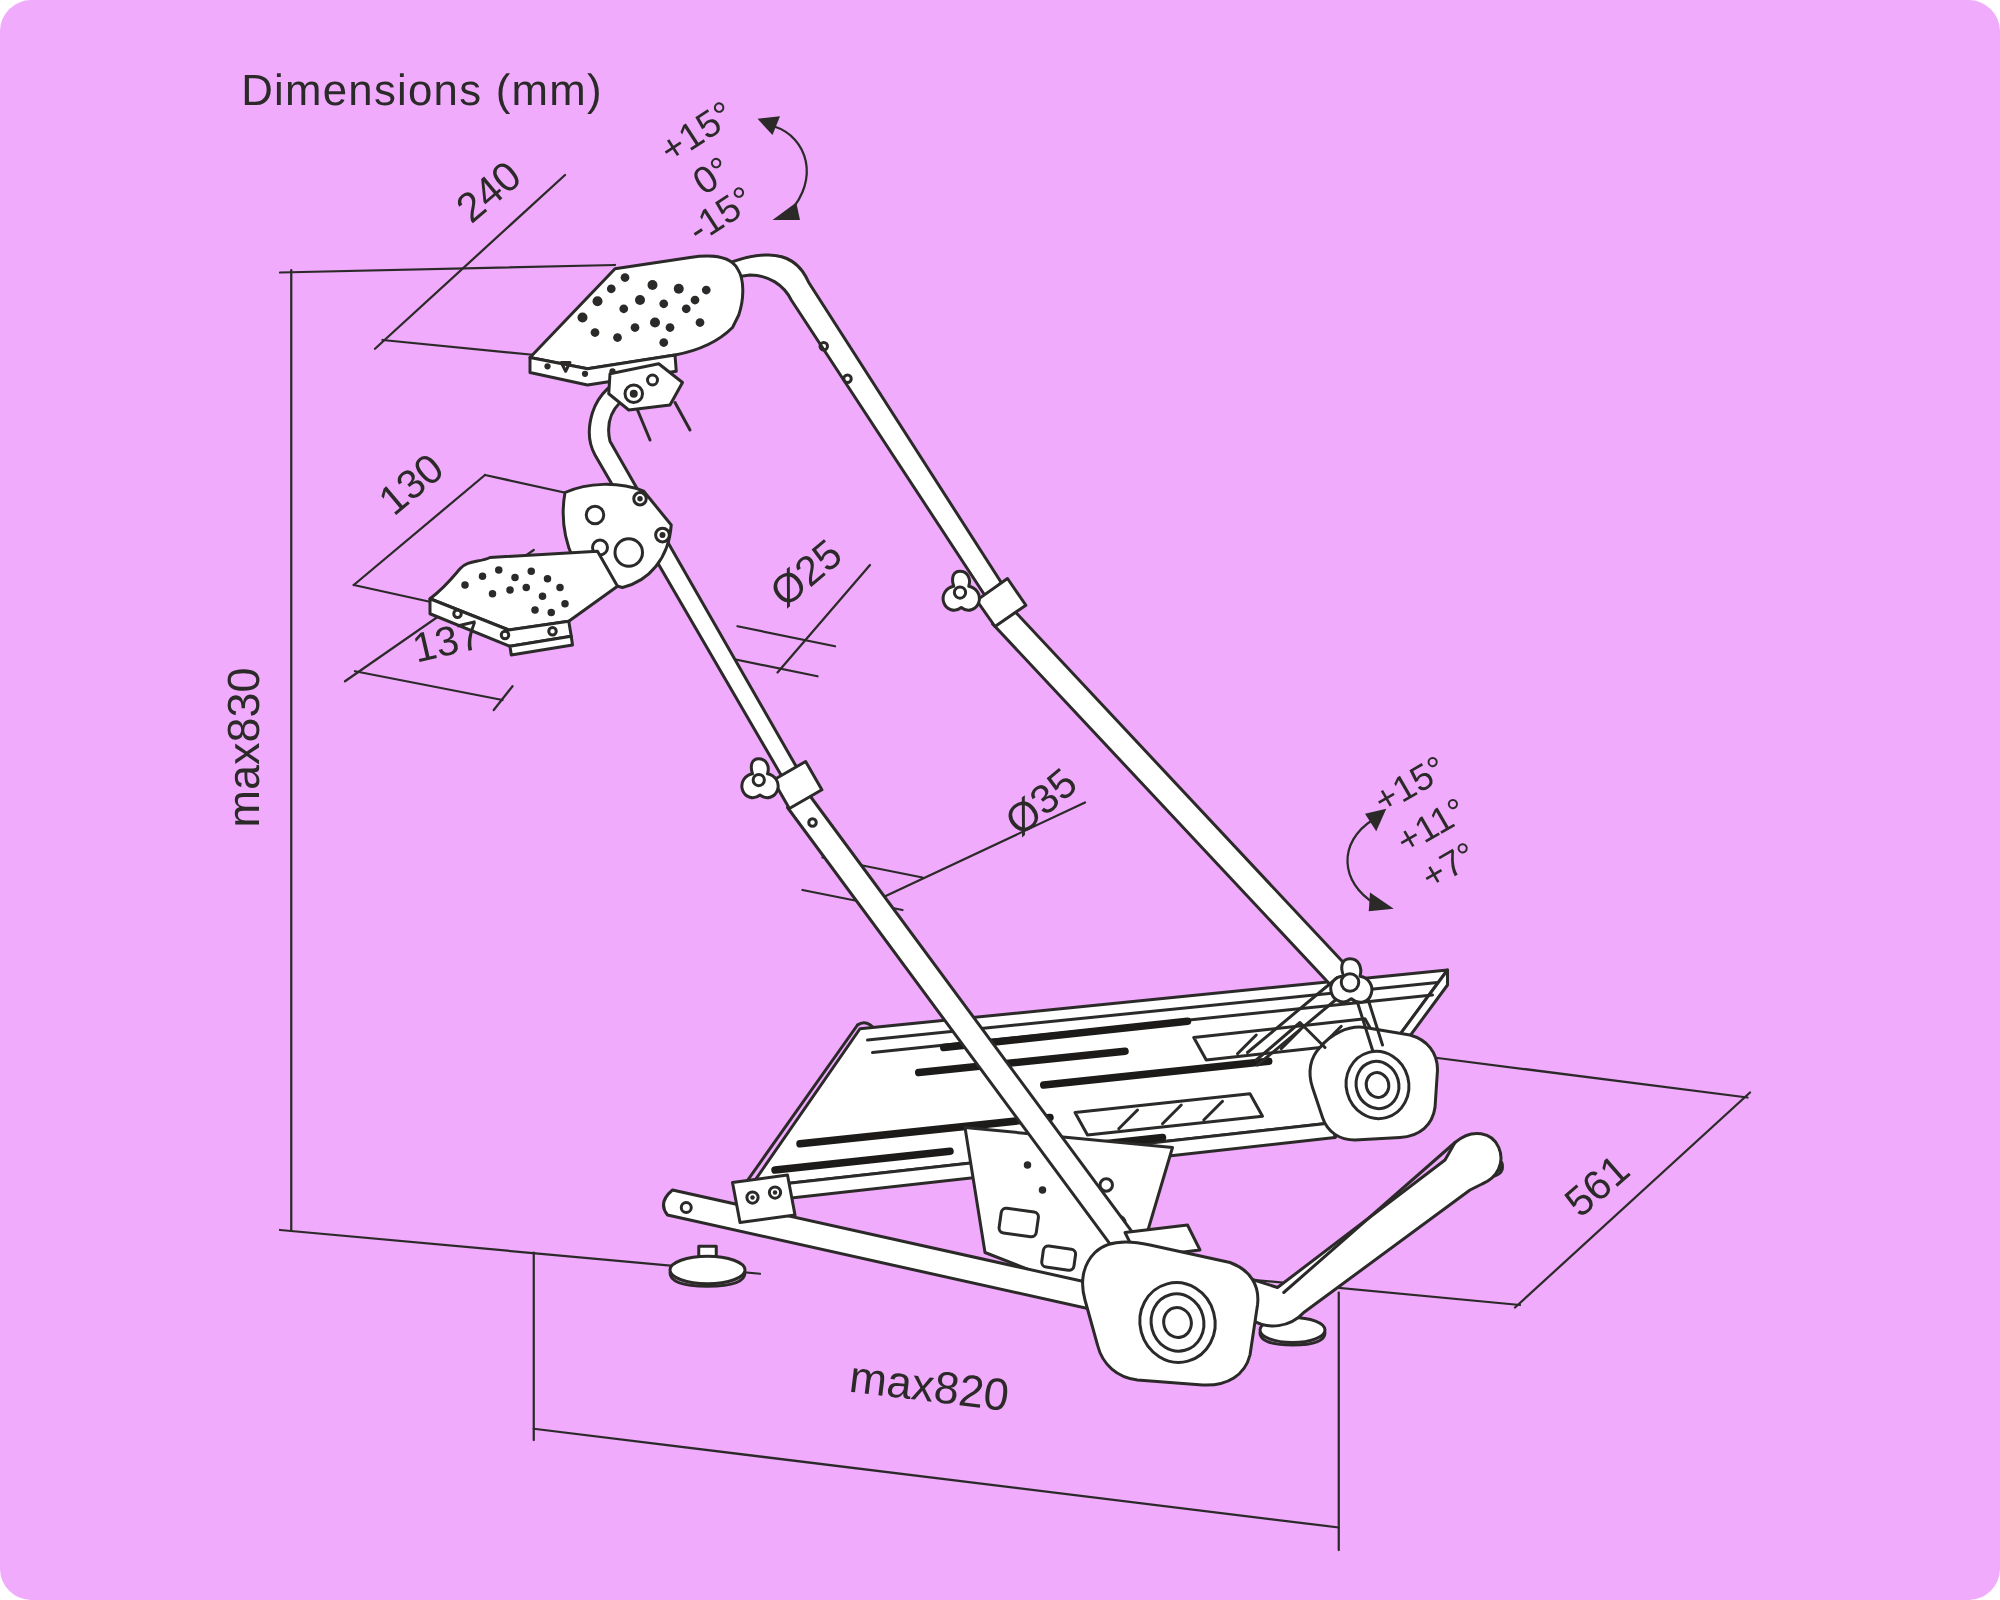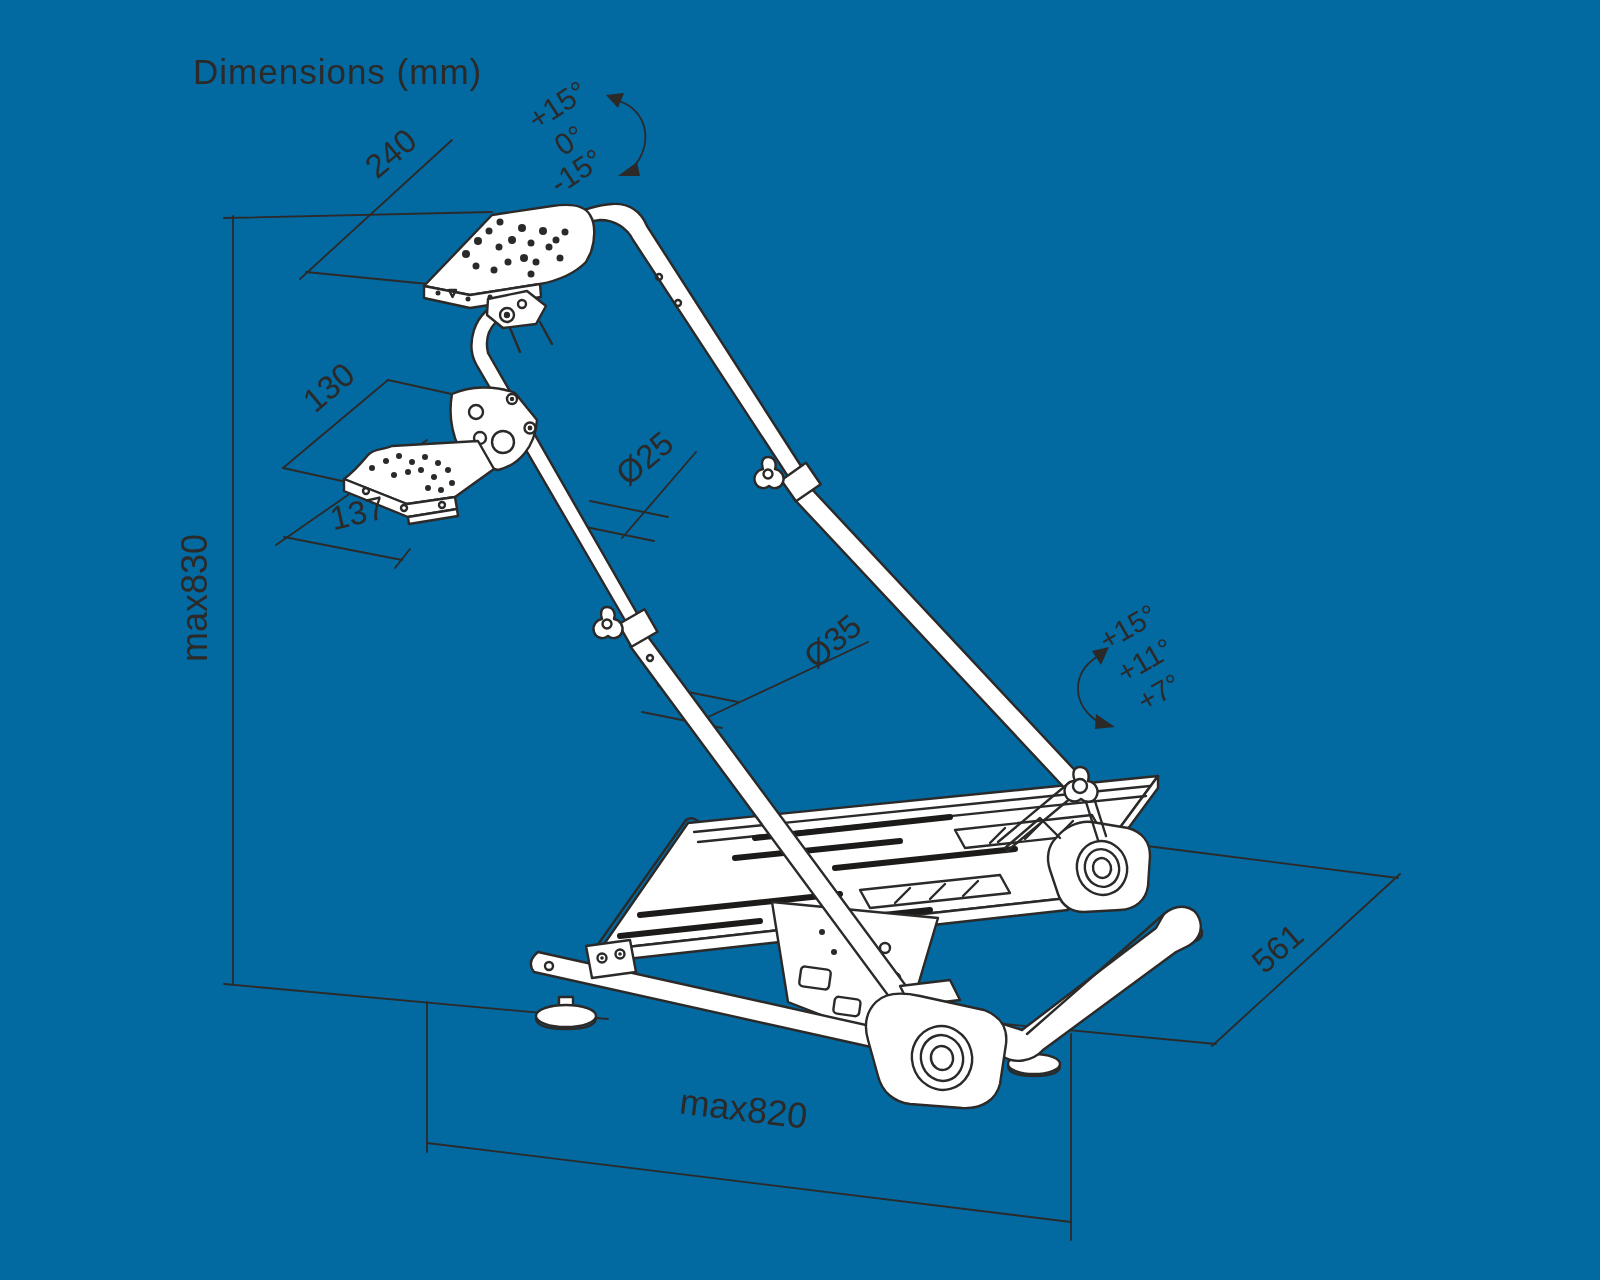--- a/index.html
+++ b/index.html
@@ -1,17 +1,17 @@
 <!DOCTYPE html>
 <html><head>
 <meta charset="utf-8">
 <style>
   html,body{margin:0;padding:0;background:#ffffff;}
-  .canvas{position:relative;width:1600px;height:1280px;background:#0369a1;overflow:hidden;
-          font-family:"Liberation Sans", sans-serif;}
+  .canvas{position:relative;width:1600px;height:1280px;background:#f0abfc;overflow:hidden;
+          font-family:"Liberation Sans", sans-serif;border-radius:25px;}
   svg{display:block}
   text{fill:#2b2a29;}
   .t-title{font-size:35px;letter-spacing:1px;}
   .t-dim{font-size:33px;}
   .t-big{font-size:36px;}
   .t-ang{font-size:30px;}
   .t-ang2{font-size:29px;}
   .ln{stroke:#2b2a29;stroke-width:1.8;fill:none;stroke-linecap:round;}
   .st{stroke:#2b2a29;stroke-width:2.4;fill:none;stroke-linejoin:round;stroke-linecap:round;}
   .sw{stroke:#2b2a29;stroke-width:2.4;fill:#ffffff;stroke-linejoin:round;stroke-linecap:round;}

